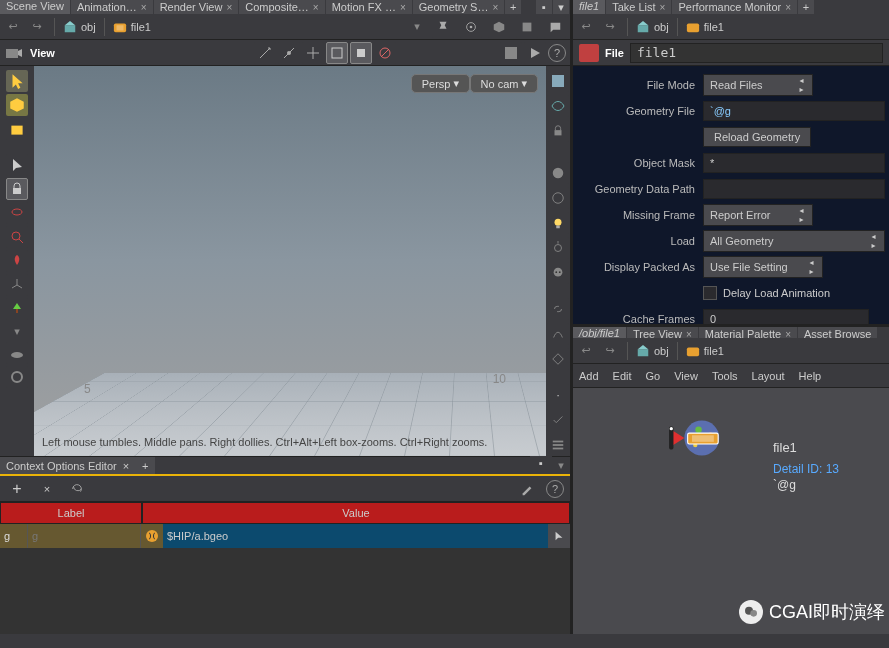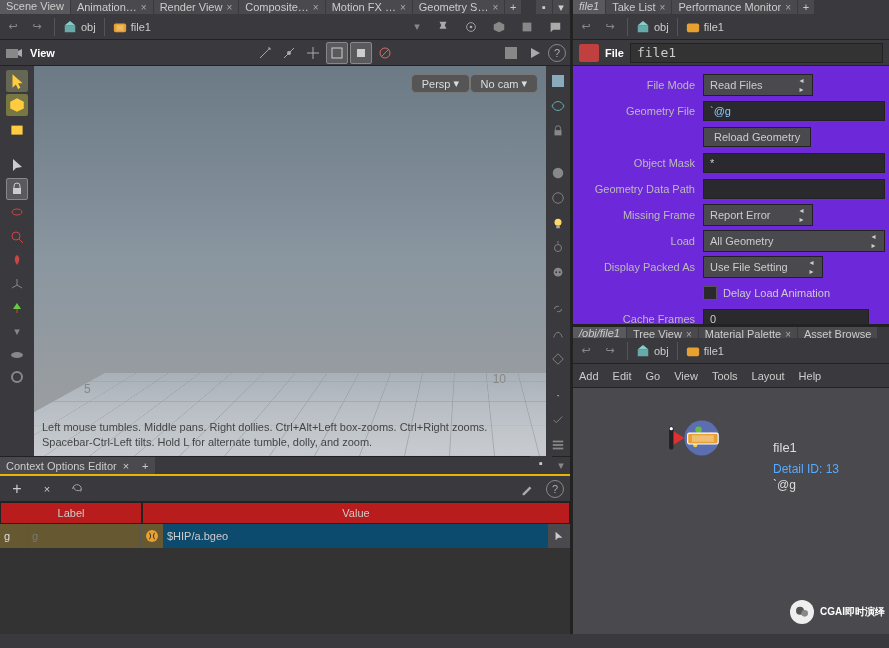--- a/index.html
+++ b/index.html
@@ -32,21 +32,21 @@
 .ctx-tab { display:flex; align-items:center; padding:0 6px; background:#4a4a4e; height:17px; gap:6px; }
 .ctx-row { display:flex; align-items:center; height:26px; background:#3a3a3e; padding:0 6px; gap:8px; border-bottom:1px solid #222;}
 .ctx-table { flex:1; background:#333; }
 .ctx-head { display:flex; background:#b91c1c; }
 .ctx-col { text-align:center; padding:4px; border:1px solid #222; }
 .ctx-body-row { display:flex; background:#665830; height:24px; align-items:center; }
 .ctx-cell { padding:2px 4px; border-right:1px solid #555; height:100%; display:flex; align-items:center; }
 .ctx-remain { flex:1; background:#333; min-height:60px; }
 .param-header { display:flex; align-items:center; height:26px; background:#3a3a3e; padding:0 6px; gap:6px; border-bottom:1px solid #222;}
 .param-icon { width:20px; height:18px; background:#c04040; border-radius:2px; }
-.param-body { flex:1; background:#6d28d9; overflow-y:auto; padding:6px 4px 6px 0; }
+.param-body { flex:1; background:#0f172a; overflow-y:auto; padding:6px 4px 6px 0; }
 .param-row { display:flex; align-items:center; height:26px; margin-bottom:0; }
 .param-lbl { width:130px; text-align:right; padding-right:8px; color:#bbb; }
 .param-input { flex:1; height:20px; background:#2a2a2e; border:1px solid #222; color:#ccc; padding:0 6px; }
 .param-drop { flex:1; height:22px; background:#4a4a4e; border:1px solid #222; color:#ccc; padding:0 6px; display:flex; align-items:center; position:relative; }
 .param-drop::after { content:"◂▸"; position:absolute; right:6px; font-size:8px; writing-mode:vertical-lr; }
 .param-btn { background:#4a4a4e; border:1px solid #222; color:#ccc; padding:3px 10px; cursor:pointer; }
 .param-chk { width:14px; height:14px; background:#2a2a2e; border:1px solid #555; margin-right:6px; }
 .slider-box { width:14px; background:#555; margin-left:2px; }
 .menu-bar { display:flex; align-items:center; height:24px; background:#3a3a3e; padding:0 6px; gap:14px; border-bottom:1px solid #222;}
 .menu-item { color:#ccc; cursor:pointer; }
@@ -266,21 +266,20 @@
           </div>
       </div>
       <div class="viewport">
         <div class="grid-plane"></div>
         <span class="grid-num" style="left:50px;bottom:60px">5</span>
         <span class="grid-num" style="right:40px;bottom:70px">10</span>
         <div class="cam-chip" style="top:8px;right:76px"><span>Persp</span>▾</div>
         <div class="cam-chip" style="top:8px;right:8px"><span>No cam</span>▾</div>
         <div class="help-text">
           <div>Left mouse tumbles. Middle pans. Right dollies. Ctrl+Alt+Left box-zooms. Ctrl+Right zooms.</div>
-          <div>Spacebar-Ctrl-Left tilts. Hold L for alternate tumble, dolly, and zoom.</div>
         </div>
       </div>
       <div class="right-tools">
         <div class="tool-btn">
             <svg viewBox="0 0 16 16" width="16" height="16">
               <rect x="2" y="2" width="12" height="12" fill="#8ab"></rect>
             </svg>
           </div>
         <div class="tool-btn">
             <svg viewBox="0 0 16 16" width="16" height="16">
@@ -553,17 +552,17 @@
       <div style="position:absolute;left:200px;top:52px;color:#ddd;font-size:13px">file1</div>
       <div style="position:absolute;left:200px;top:74px;color:#58aaff;font-size:12px">Detail ID: 13</div>
       <div style="position:absolute;left:200px;top:90px;color:#ddd;font-size:12px">`@g</div>
       <div class="watermark">
         <div class="wm-circle">
             <svg viewBox="0 0 24 24" width="16" height="16">
               <circle cx="9" cy="10" r="6" fill="#555"></circle>
               <circle cx="16" cy="14" r="5" fill="#888"></circle>
             </svg>
           </div>
-        <span style="color:#fff;font-size:10px;font-weight:bold">CGAI即时演绎</span>
+        <span style="color:#fff;font-size:18px;font-weight:normal">CGAI即时演绎</span>
       </div>
     </div>
   </div>
 </div>
 
 </body></html>

